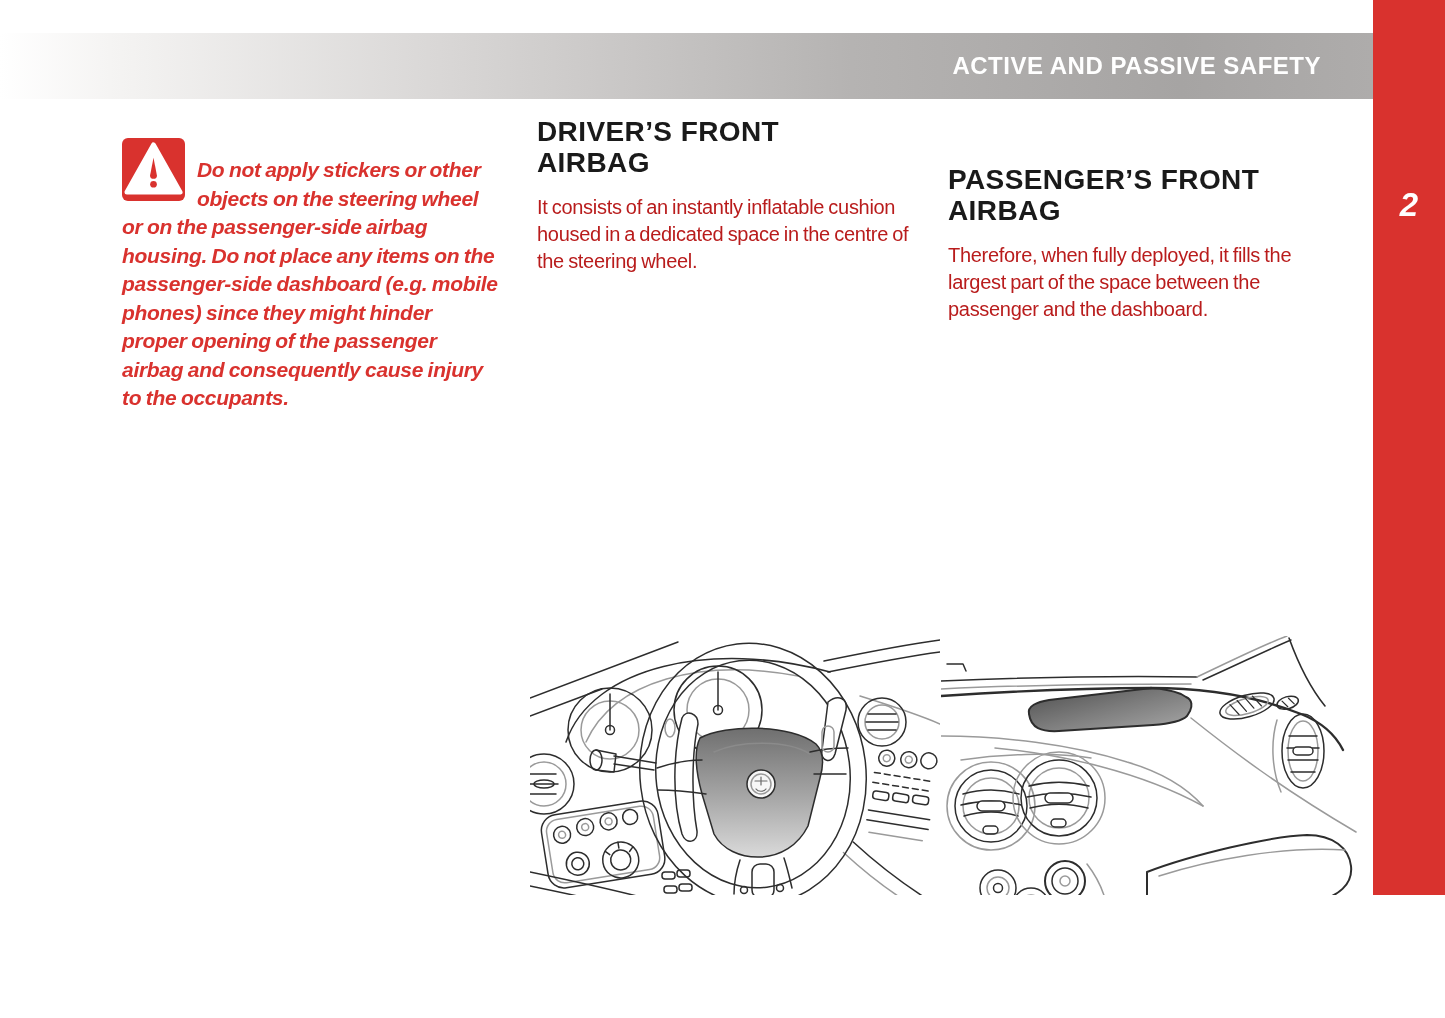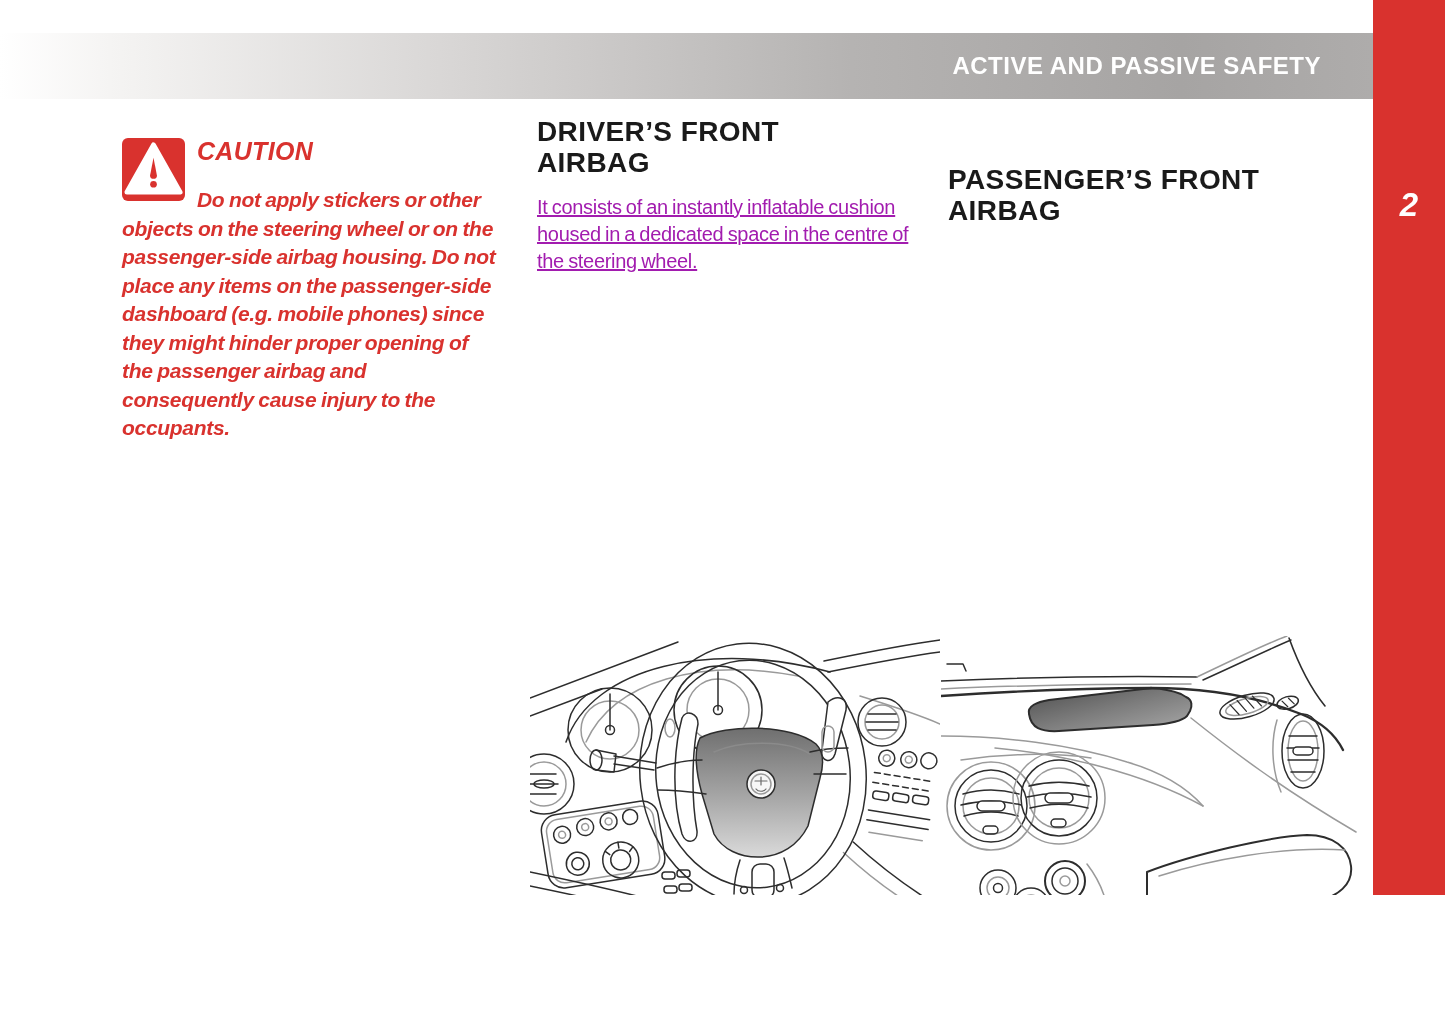--- a/index.html
+++ b/index.html
@@ -57,21 +57,21 @@
   
   .text-col{position:absolute;top:116px;}
   .col-driver{left:537px;width:380px;}
   .col-passenger{left:948px;width:382px;margin-top:48px;}
   .section-title{
     font-size:28px;line-height:31px;font-weight:800;letter-spacing:.4px;
     color:#1a1a1a;white-space:pre-line;margin:0 0 16px 0;
   }
   .section-paragraph{
     font-size:20px;line-height:27px;letter-spacing:-.3px;word-spacing:-1px;
-    color:#a21caf;margin:0 0 10px 0;text-decoration:underline;
+    color:#b91c1c;margin:0 0 10px 0;
   }
   
   .figure{position:absolute;}
   .fig-driver{left:530px;top:632px;width:410px;height:285px;}
   .fig-passenger{left:941px;top:636px;width:417px;height:282px;}
   .figure svg{display:block;width:100%;height:100%;}
 </style>
 </head>
 <body>
 
@@ -87,33 +87,33 @@
 
   <div class="caution-block">
     <span class="warning-icon">
       <svg viewBox="0 0 64 64" xmlns="http://www.w3.org/2000/svg">
         <rect x="0" y="0" width="64" height="64" rx="6" fill="#d9322e"></rect>
         <polygon points="32,7 59,55 5,55" fill="#ffffff" stroke="#ffffff" stroke-width="5" stroke-linejoin="round"></polygon>
         <path d="M32,20 l3.5,18 a3.5,3.5 0 0 1 -7,0 Z" fill="#d9322e"></path>
         <circle cx="32" cy="47" r="3.4" fill="#d9322e"></circle>
       </svg>
     </span>
-    <div class="caution-label">CAUTION</div>
     <div class="caution-text">Do not apply stickers or other objects on the steering wheel or on the passenger-side airbag housing. Do not place any items on the passenger-side dashboard (e.g. mobile phones) since they might hinder proper opening of the passenger airbag and consequently cause injury to the occupants.</div>
   </div>
 
   <div class="text-col col-driver">
     <h2 class="section-title">DRIVER’S FRONT
 AIRBAG</h2>
     <p class="section-paragraph">It consists of an instantly inflatable cushion housed in a dedicated space in the centre of the steering wheel.</p>
   </div>
 
   <div class="text-col col-passenger">
     <h2 class="section-title">PASSENGER’S FRONT
 AIRBAG</h2>
+    <p class="section-paragraph">Therefore, when fully deployed, it fills the largest part of the space between the passenger and the dashboard.</p>
   </div>
 
   <div class="figure fig-driver">
     <svg viewBox="0 0 410 285" xmlns="http://www.w3.org/2000/svg" fill="none" stroke="#2d2d2d" stroke-width="1.5" stroke-linecap="round" stroke-linejoin="round">
       <defs>
         <linearGradient id="padGrad" x1="0" y1="0" x2="0" y2="1">
           <stop offset="0" stop-color="#6f6f6f"></stop>
           <stop offset="0.55" stop-color="#a8a8a8"></stop>
           <stop offset="1" stop-color="#dadada"></stop>
         </linearGradient>

